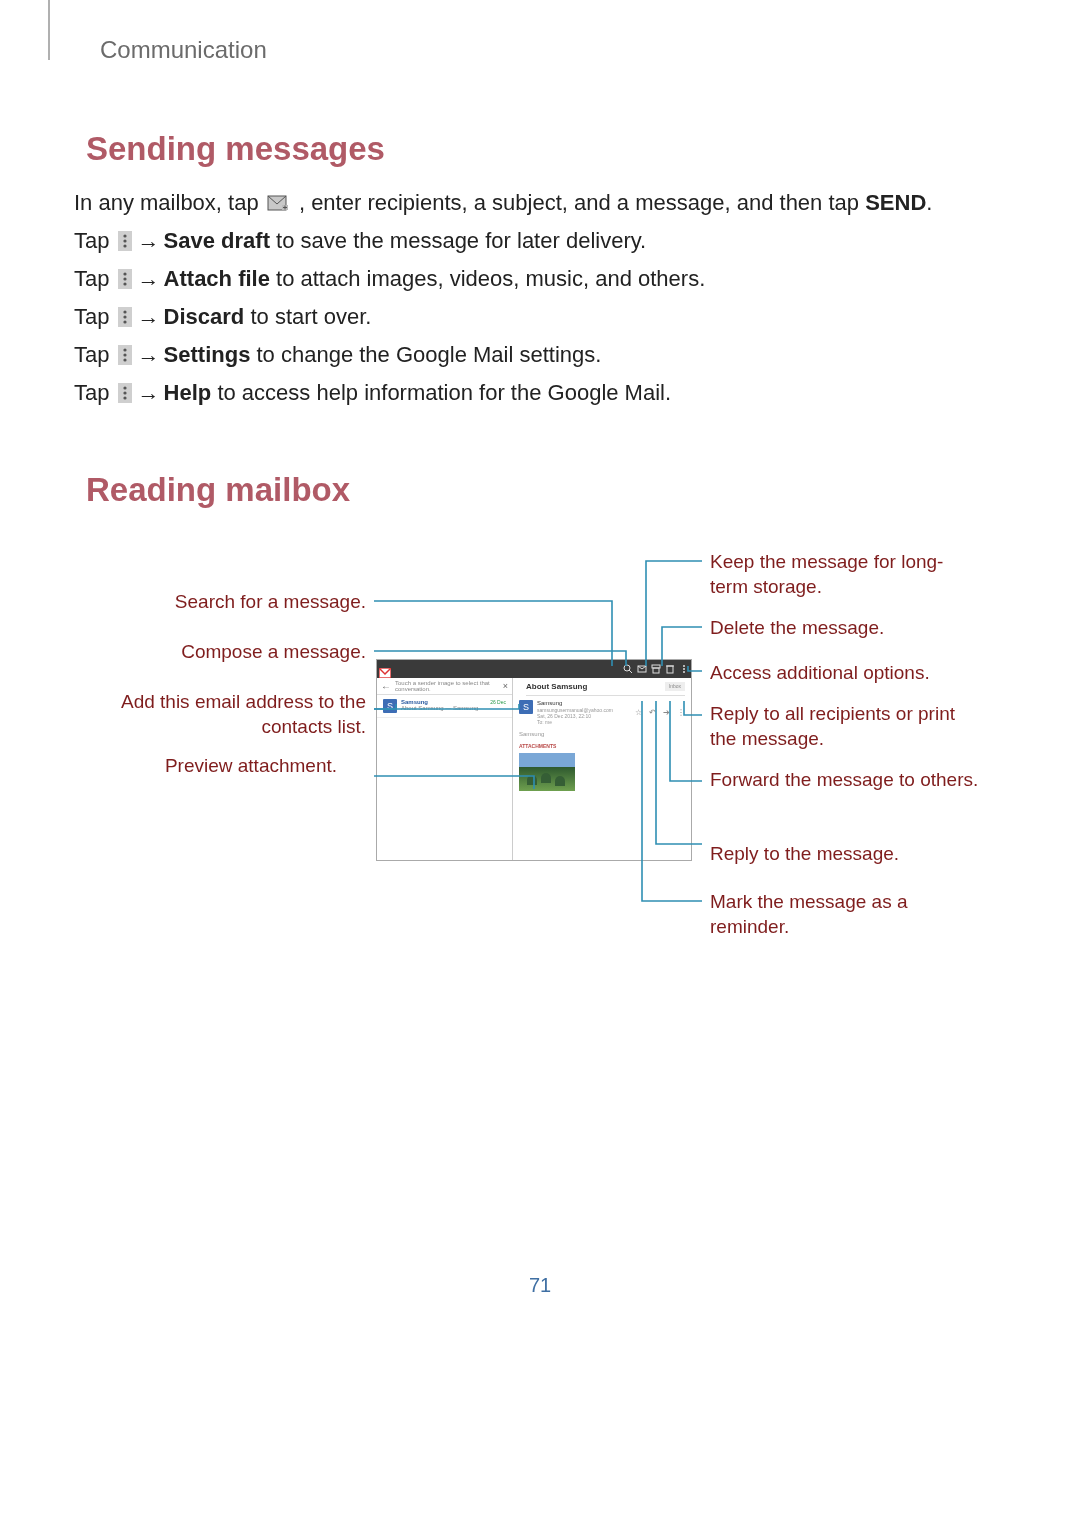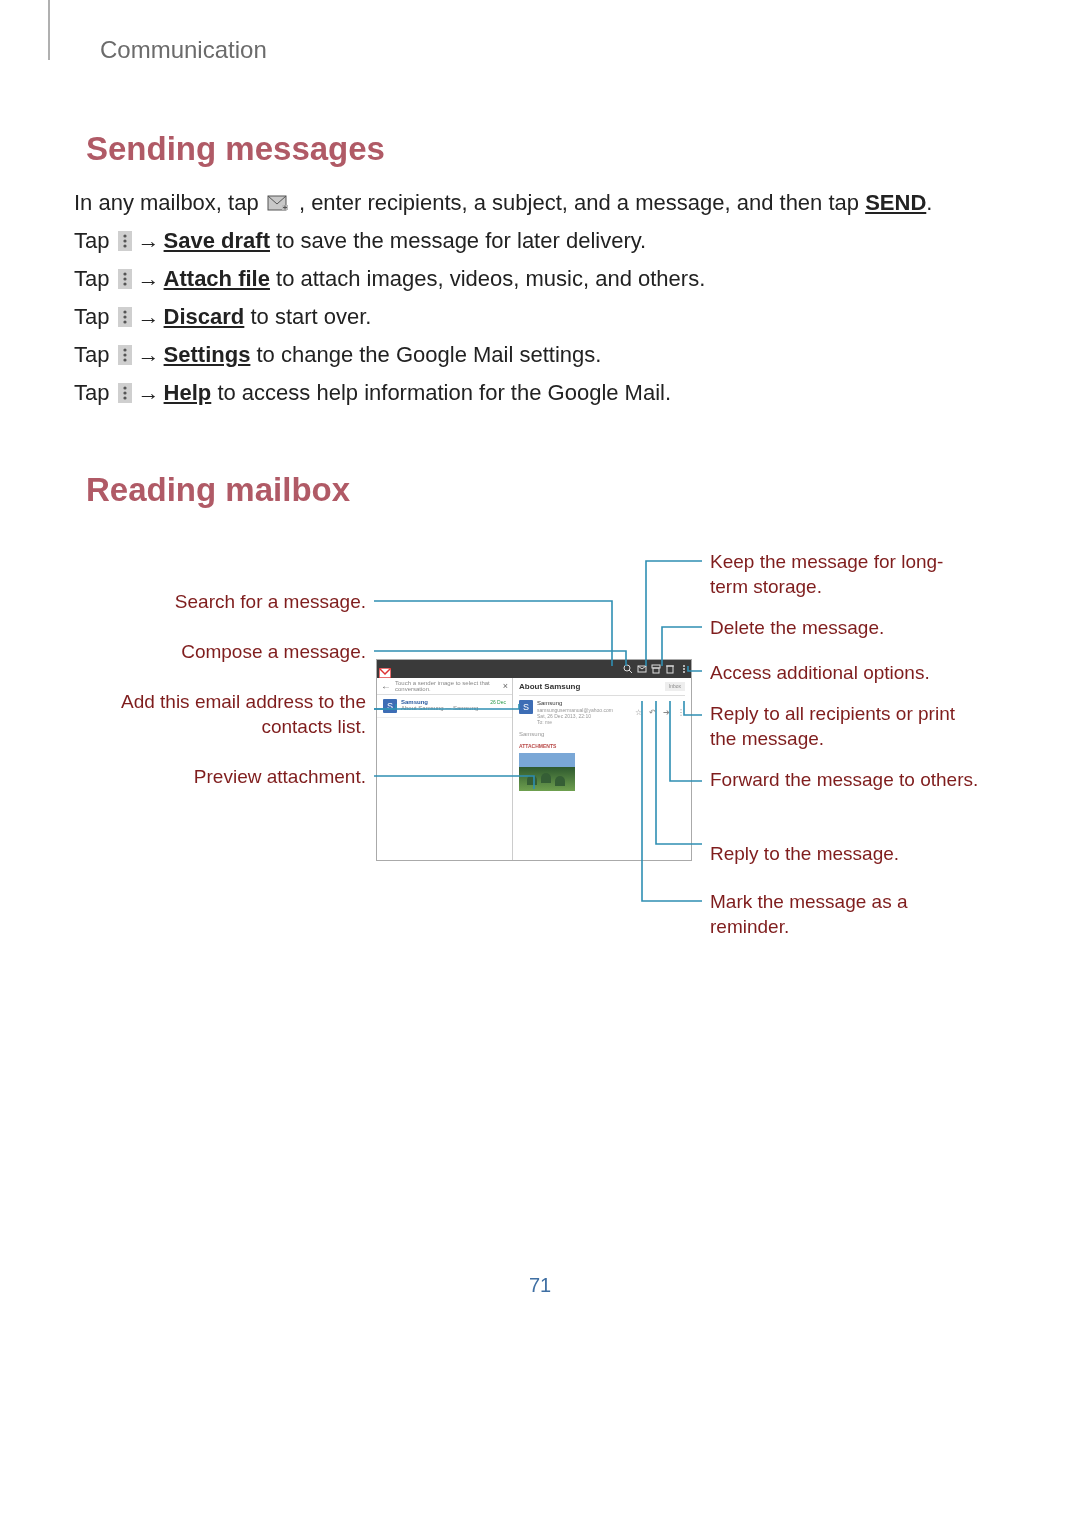--- a/index.html
+++ b/index.html
@@ -36,21 +36,21 @@
     font-size: 33px;
     font-weight: bold;
     margin: 0 0 18px 12px;
   }
   .body-line {
     font-size: 22px;
     line-height: 1.55;
     margin: 4px 0;
     color: #222;
   }
-  .body-line strong { font-weight: bold; text-decoration: underline; }
+  .body-line strong { font-weight: bold; }
   .dots-icon {
     display: inline-block;
     width: 14px;
     height: 20px;
     vertical-align: -3px;
     margin: 0 2px;
   }
   .dots-icon svg { width: 14px; height: 20px; }
   .compose-icon {
     display: inline-block;
@@ -132,21 +132,21 @@
     color:#fff; font-size:9px; display:flex;
     align-items:center; justify-content:center;
     border-radius:1px; flex-shrink:0;
   }
   .dev-right {
     flex:1; display:flex; flex-direction:column; padding:4px 6px;
   }
   .dev-right .r-title {
     font-weight:bold; font-size:8px; color:#333;
     border-bottom:1px solid #ddd; padding-bottom:4px;
-    display:flex; justify-content:space-between;
+    display:flex; justify-content:space-between;margin-left:7px;
   }
   .dev-right .r-title .inbox-badge {
     font-size:5px; font-weight:normal;
     background:#eee; color:#888; padding:1px 4px;
   }
   .dev-right .r-sender {
     display:flex; gap:4px; padding:4px 0 2px 0;
   }
   .dev-right .r-sender .info { font-size:6px; color:#333; line-height:1.2; }
   .dev-right .r-sender .info .sub { color:#999; font-size:5px; }
@@ -248,21 +248,21 @@
     </div>
 
   <div class="reading-section">
     <h2 class="section">Reading mailbox</h2>
 
     <div class="diagram">
 
       <div class="label left" style="left:62px; top:40px;">Search for a message.</div>
       <div class="label left" style="left:62px; top:90px;">Compose a message.</div>
       <div class="label left" style="left:40px; top:140px; width:252px;">Add this email address to the contacts list.</div>
-      <div class="label left" style="left:62px; top:215px;">Preview attachment.</div>
+      <div class="label left" style="left:62px; top:204px;text-align:center;">Preview attachment.</div>
 
       <div class="label right" style="top:0px;">Keep the message for long-term storage.</div>
       <div class="label right" style="top:66px;">Delete the message.</div>
       <div class="label right" style="top:111px;">Access additional options.</div>
       <div class="label right" style="top:152px;">Reply to all recipients or print the message.</div>
       <div class="label right" style="top:218px;">Forward the message to others.</div>
       <div class="label right" style="top:292px;">Reply to the message.</div>
       <div class="label right" style="top:340px;">Mark the message as a reminder.</div>
 
       <div class="device">

